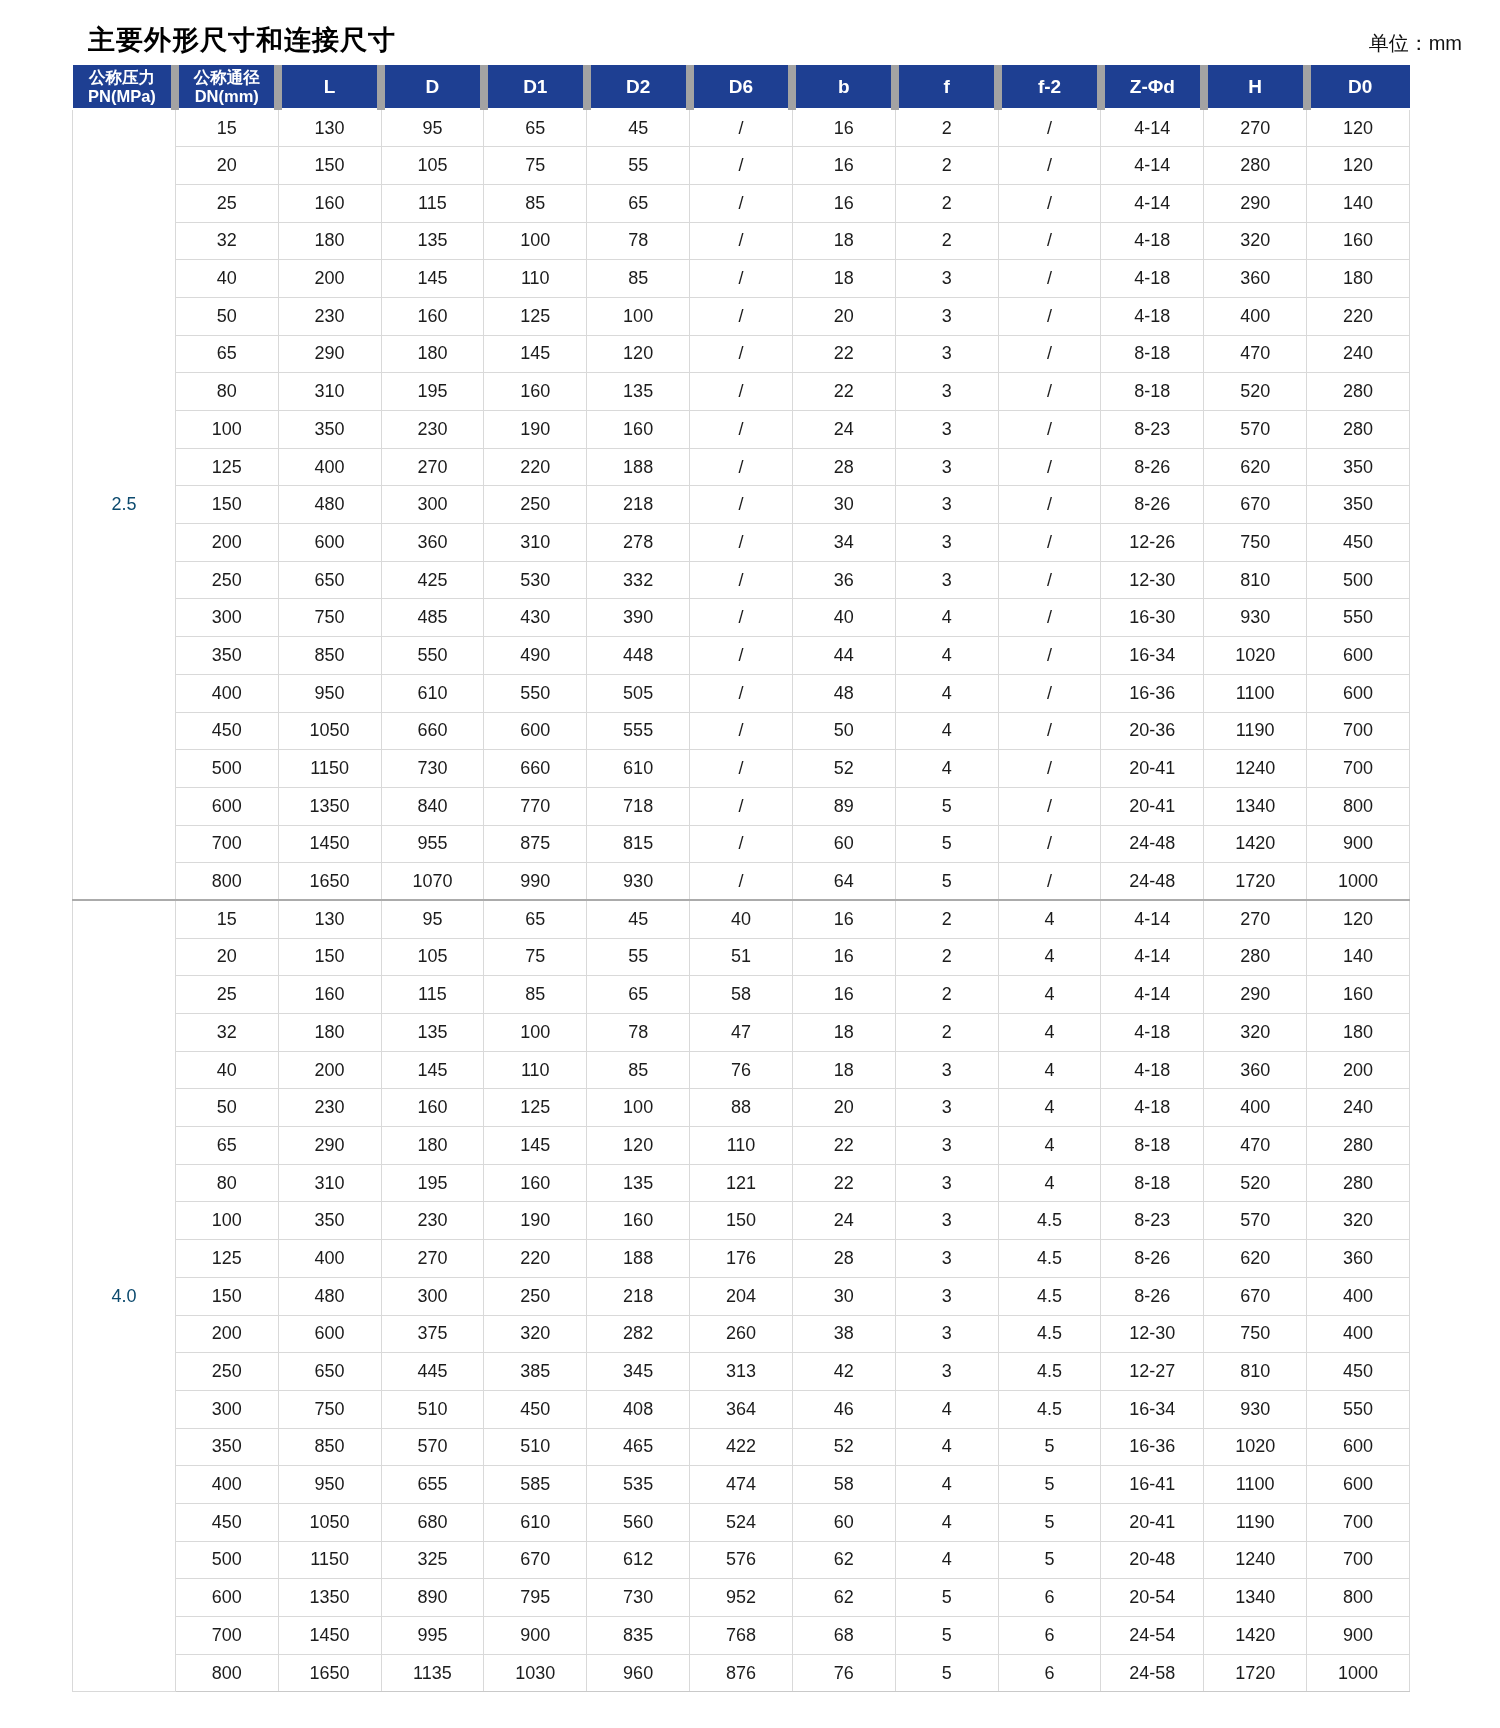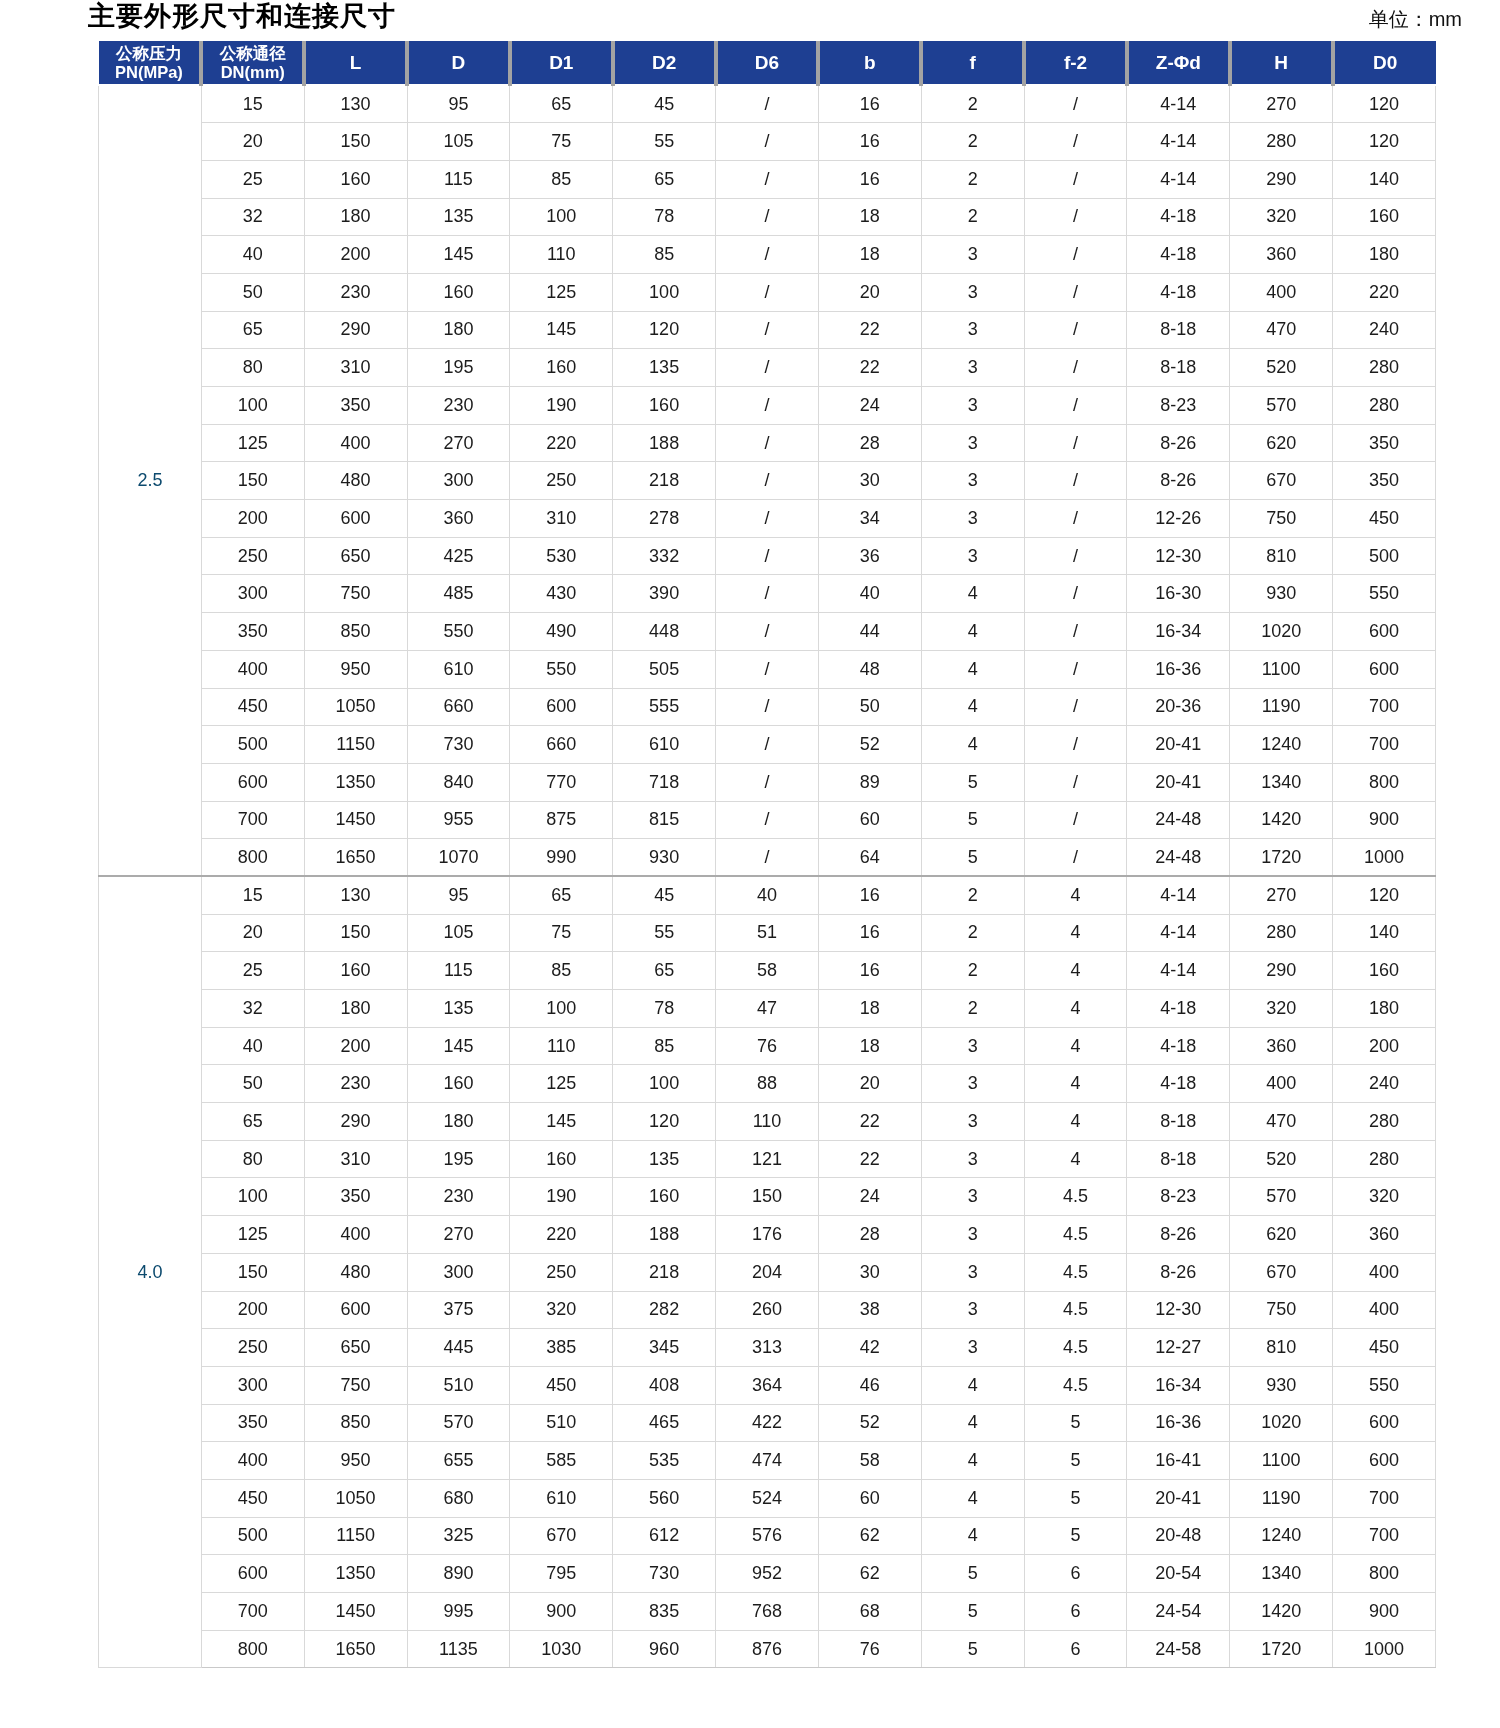--- a/index.html
+++ b/index.html
@@ -3,43 +3,43 @@
 <meta charset="utf-8">
 <style>
   * { margin: 0; padding: 0; box-sizing: border-box; }
   html, body { background: #ffffff; }
   body {
     width: 1500px; height: 1728px;
     font-family: "Liberation Sans", "DejaVu Sans", sans-serif;
     color: #1a1a1a;
     overflow: hidden;
   }
-  .page { }
+  .page { padding-top: 24px; }
   .title-row {
     display: flex; justify-content: space-between; align-items: flex-end;
     margin: 0 38px 9px 88px; 
   }
   .page-title {
     font-size: 27px; font-weight: 700; color: #000;
     letter-spacing: 1px; line-height: 32px;
   }
   .unit-label { font-size: 20px; font-weight: 400; color: #111; line-height: 26px; }
 
   table.dim-table {
     border-collapse: collapse; table-layout: fixed;
-    margin-left: 98px; width: 1338px;
+    margin-left: 72px; width: 1338px;
   }
   .dim-table col { width: 7.692%; }
 
   
   .dim-table th {
     background: #1e3f92; color: #ffffff;
     height: 44px; vertical-align: middle; text-align: center;
     font-weight: 600; font-size: 19px;
-    border-left: 4px solid #a3a3a3;
+    border-left: 8px solid #a3a3a3;
     border-bottom: 2px solid #ffffff;
   }
   .dim-table th:first-child { border-left: none; }
   .dim-table th.two-line { font-size: 16.5px; font-weight: 600; }
   .dim-table th.two-line div { line-height: 19px; text-align: center; }
 
   
   .dim-table td {
     height: 37.7px; text-align: center; vertical-align: middle;
     font-size: 18px; color: #1c1c1c;

